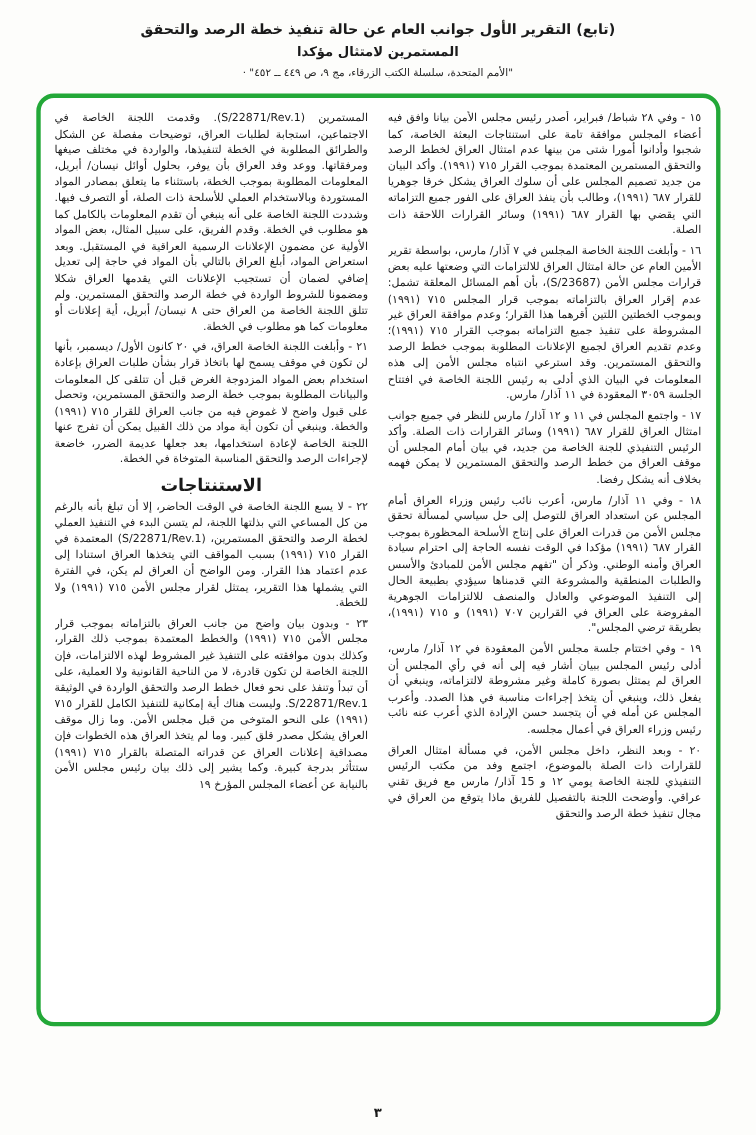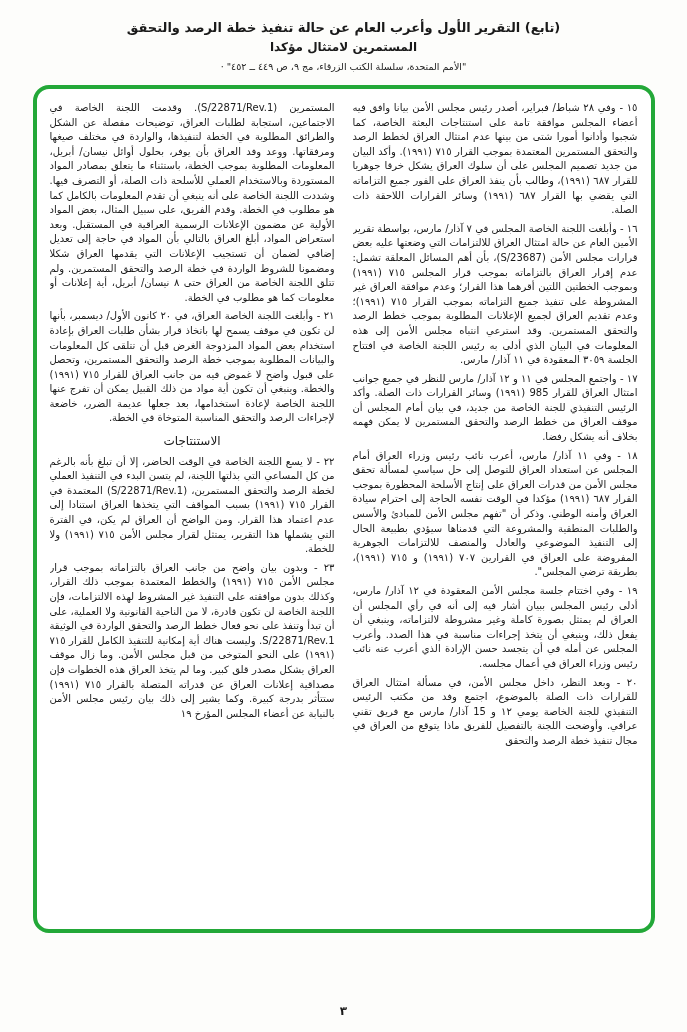--- a/index.html
+++ b/index.html
@@ -33,44 +33,44 @@
     width: 50%;
     font-size: 10px;
     line-height: 14.6px;
     text-align: justify;
     text-justify: inter-word;
     direction: rtl;
     overflow: hidden;
   }
   .para { margin: 0 0 4px 0; }
   .col-heading {
-    font-size: 12px; font-weight: normal;
+    font-size: 16px; font-weight: bold;
     text-align: center; margin: 8px 0 6px 0;
   }
 
   .doc-footer { position: absolute; bottom: 14px; left: 0; width: 100%; text-align: center; }
   .page-number { font-size: 12px; font-weight: bold; }
 </style>
 </head>
 <body>
 
 <div class="page">
 
   <header class="doc-header">
-    <div class="title-line1">(تابع) التقرير الأول وأعرب العام عن حالة تنفيذ خطة الرصد والتحقق</div>
+    <div class="title-line1">(تابع) التقرير الأول جوانب العام عن حالة تنفيذ خطة الرصد والتحقق</div>
     <div class="title-line2">المستمرين لامتثال مؤكدا</div>
     <div class="source-line">"الأمم المتحدة، سلسلة الكتب الزرقاء، مج ٩، ص ٤٤٩ ــ ٤٥٢" ·</div>
   </header>
 
   <div class="green-frame">
     <div class="columns">
       <div class="column column-right">
           <p class="para">١٥ - وفي ٢٨ شباط/ فبراير، أصدر رئيس مجلس الأمن بيانا وافق فيه أعضاء المجلس موافقة تامة على استنتاجات البعثة الخاصة، كما شجبوا وأدانوا أمورا شتى من بينها عدم امتثال العراق لخطط الرصد والتحقق المستمرين المعتمدة بموجب القرار ٧١٥ (١٩٩١). وأكد البيان من جديد تصميم المجلس على أن سلوك العراق يشكل خرقا جوهريا للقرار ٦٨٧ (١٩٩١)، وطالب بأن ينفذ العراق على الفور جميع التزاماته التي يقضي بها القرار ٦٨٧ (١٩٩١) وسائر القرارات اللاحقة ذات الصلة.</p>
           <p class="para">١٦ - وأبلغت اللجنة الخاصة المجلس في ٧ آذار/ مارس، بواسطة تقرير الأمين العام عن حالة امتثال العراق للالتزامات التي وضعتها عليه بعض قرارات مجلس الأمن (S/23687)، بأن أهم المسائل المعلقة تشمل: عدم إقرار العراق بالتزاماته بموجب قرار المجلس ٧١٥ (١٩٩١) وبموجب الخطتين اللتين أقرهما هذا القرار؛ وعدم موافقة العراق غير المشروطة على تنفيذ جميع التزاماته بموجب القرار ٧١٥ (١٩٩١)؛ وعدم تقديم العراق لجميع الإعلانات المطلوبة بموجب خطط الرصد والتحقق المستمرين. وقد استرعي انتباه مجلس الأمن إلى هذه المعلومات في البيان الذي أدلى به رئيس اللجنة الخاصة في افتتاح الجلسة ٣٠٥٩ المعقودة في ١١ آذار/ مارس.</p>
-          <p class="para">١٧ - واجتمع المجلس في ١١ و ١٢ آذار/ مارس للنظر في جميع جوانب امتثال العراق للقرار 985 (١٩٩١) وسائر القرارات ذات الصلة. وأكد الرئيس التنفيذي للجنة الخاصة من جديد، في بيان أمام المجلس أن موقف العراق من خطط الرصد والتحقق المستمرين لا يمكن فهمه بخلاف أنه يشكل رفضا.</p>
+          <p class="para">١٧ - واجتمع المجلس في ١١ و ١٢ آذار/ مارس للنظر في جميع جوانب امتثال العراق للقرار ٦٨٧ (١٩٩١) وسائر القرارات ذات الصلة. وأكد الرئيس التنفيذي للجنة الخاصة من جديد، في بيان أمام المجلس أن موقف العراق من خطط الرصد والتحقق المستمرين لا يمكن فهمه بخلاف أنه يشكل رفضا.</p>
           <p class="para">١٨ - وفي ١١ آذار/ مارس، أعرب نائب رئيس وزراء العراق أمام المجلس عن استعداد العراق للتوصل إلى حل سياسي لمسألة تحقق مجلس الأمن من قدرات العراق على إنتاج الأسلحة المحظورة بموجب القرار ٦٨٧ (١٩٩١) مؤكدا في الوقت نفسه الحاجة إلى احترام سيادة العراق وأمنه الوطني. وذكر أن "تفهم مجلس الأمن للمبادئ والأسس والطلبات المنطقية والمشروعة التي قدمناها سيؤدي بطبيعة الحال إلى التنفيذ الموضوعي والعادل والمنصف للالتزامات الجوهرية المفروضة على العراق في القرارين ٧٠٧ (١٩٩١) و ٧١٥ (١٩٩١)، بطريقة ترضي المجلس".</p>
           <p class="para">١٩ - وفي اختتام جلسة مجلس الأمن المعقودة في ١٢ آذار/ مارس، أدلى رئيس المجلس ببيان أشار فيه إلى أنه في رأي المجلس أن العراق لم يمتثل بصورة كاملة وغير مشروطة لالتزاماته، وينبغي أن يفعل ذلك، وينبغي أن يتخذ إجراءات مناسبة في هذا الصدد. وأعرب المجلس عن أمله في أن يتجسد حسن الإرادة الذي أعرب عنه نائب رئيس وزراء العراق في أعمال مجلسه.</p>
           <p class="para">٢٠ - وبعد النظر، داخل مجلس الأمن، في مسألة امتثال العراق للقرارات ذات الصلة بالموضوع، اجتمع وفد من مكتب الرئيس التنفيذي للجنة الخاصة يومي ١٢ و 15 آذار/ مارس مع فريق تقني عراقي. وأوضحت اللجنة بالتفصيل للفريق ماذا يتوقع من العراق في مجال تنفيذ خطة الرصد والتحقق</p>
         </div>
       <div class="column column-left">
           <p class="para">المستمرين (S/22871/Rev.1). وقدمت اللجنة الخاصة في الاجتماعين، استجابة لطلبات العراق، توضيحات مفصلة عن الشكل والطرائق المطلوبة في الخطة لتنفيذها، والواردة في مختلف صيغها ومرفقاتها. ووعد وفد العراق بأن يوفر، بحلول أوائل نيسان/ أبريل، المعلومات المطلوبة بموجب الخطة، باستثناء ما يتعلق بمصادر المواد المستوردة وبالاستخدام العملي للأسلحة ذات الصلة، أو التصرف فيها. وشددت اللجنة الخاصة على أنه ينبغي أن تقدم المعلومات بالكامل كما هو مطلوب في الخطة. وقدم الفريق، على سبيل المثال، بعض المواد الأولية عن مضمون الإعلانات الرسمية العراقية في المستقبل. وبعد استعراض المواد، أبلغ العراق بالتالي بأن المواد في حاجة إلى تعديل إضافي لضمان أن تستجيب الإعلانات التي يقدمها العراق شكلا ومضمونا للشروط الواردة في خطة الرصد والتحقق المستمرين. ولم تتلق اللجنة الخاصة من العراق حتى ٨ نيسان/ أبريل، أية إعلانات أو معلومات كما هو مطلوب في الخطة.</p>
           <p class="para">٢١ - وأبلغت اللجنة الخاصة العراق، في ٢٠ كانون الأول/ ديسمبر، بأنها لن تكون في موقف يسمح لها باتخاذ قرار بشأن طلبات العراق بإعادة استخدام بعض المواد المزدوجة الغرض قبل أن تتلقى كل المعلومات والبيانات المطلوبة بموجب خطة الرصد والتحقق المستمرين، وتحصل على قبول واضح لا غموض فيه من جانب العراق للقرار ٧١٥ (١٩٩١) والخطة. وينبغي أن تكون أية مواد من ذلك القبيل يمكن أن تفرج عنها اللجنة الخاصة لإعادة استخدامها، بعد جعلها عديمة الضرر، خاضعة لإجراءات الرصد والتحقق المناسبة المتوخاة في الخطة.</p>
           <h3 class="col-heading">الاستنتاجات</h3>
           <p class="para">٢٢ - لا يسع اللجنة الخاصة في الوقت الحاضر، إلا أن تبلغ بأنه بالرغم من كل المساعي التي بذلتها اللجنة، لم يتسن البدء في التنفيذ العملي لخطة الرصد والتحقق المستمرين، (S/22871/Rev.1) المعتمدة في القرار ٧١٥ (١٩٩١) بسبب المواقف التي يتخذها العراق استنادا إلى عدم اعتماد هذا القرار. ومن الواضح أن العراق لم يكن، في الفترة التي يشملها هذا التقرير، يمتثل لقرار مجلس الأمن ٧١٥ (١٩٩١) ولا للخطة.</p>
           <p class="para">٢٣ - وبدون بيان واضح من جانب العراق بالتزاماته بموجب قرار مجلس الأمن ٧١٥ (١٩٩١) والخطط المعتمدة بموجب ذلك القرار، وكذلك بدون موافقته على التنفيذ غير المشروط لهذه الالتزامات، فإن اللجنة الخاصة لن تكون قادرة، لا من الناحية القانونية ولا العملية، على أن تبدأ وتنفذ على نحو فعال خطط الرصد والتحقق الواردة في الوثيقة S/22871/Rev.1. وليست هناك أية إمكانية للتنفيذ الكامل للقرار ٧١٥ (١٩٩١) على النحو المتوخى من قبل مجلس الأمن. وما زال موقف العراق يشكل مصدر قلق كبير. وما لم يتخذ العراق هذه الخطوات فإن مصداقية إعلانات العراق عن قدراته المتصلة بالقرار ٧١٥ (١٩٩١) ستتأثر بدرجة كبيرة. وكما يشير إلى ذلك بيان رئيس مجلس الأمن بالنيابة عن أعضاء المجلس المؤرخ ١٩</p>

